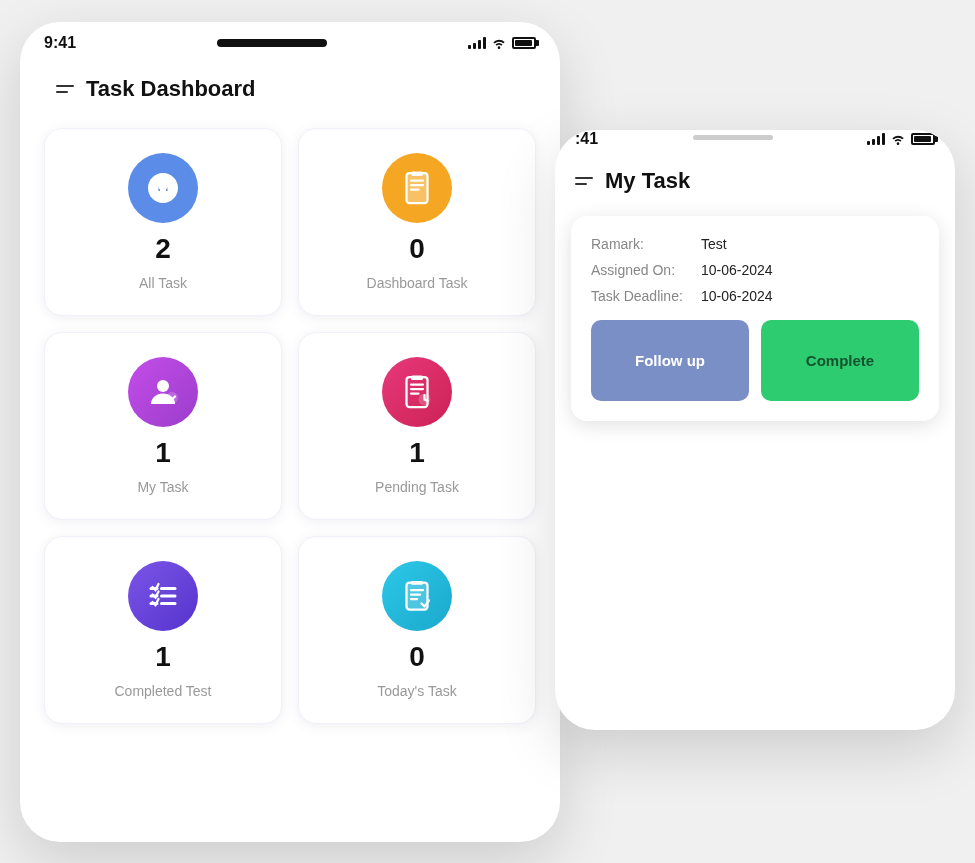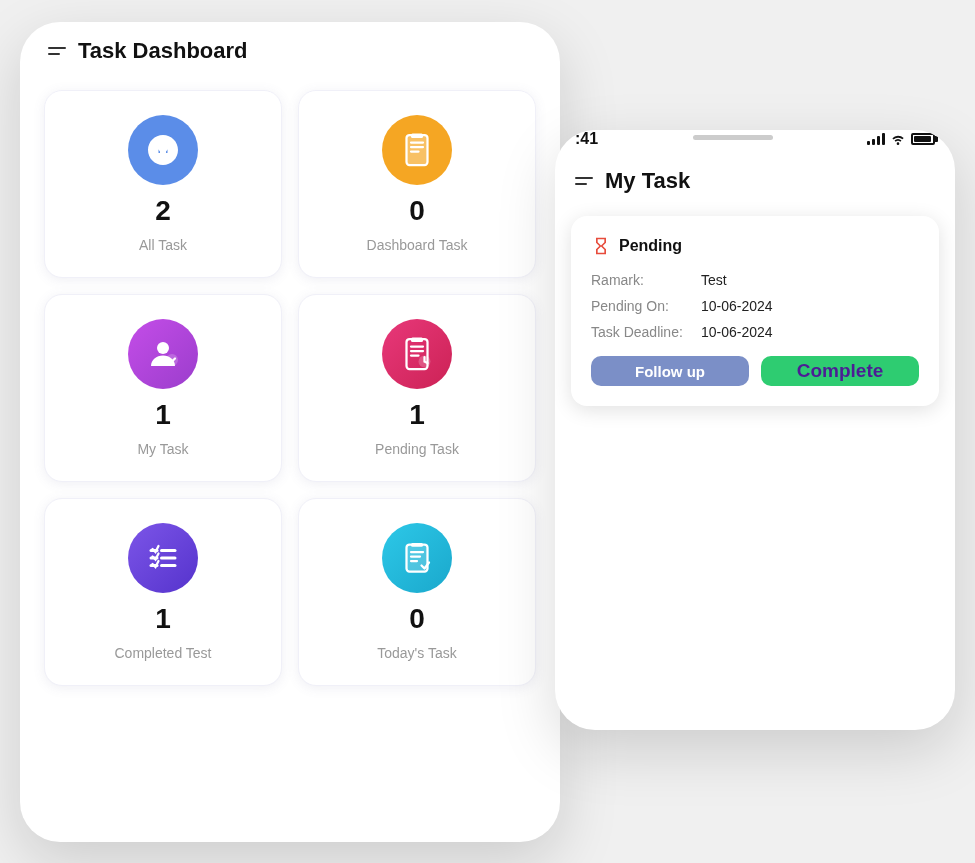--- a/index.html
+++ b/index.html
@@ -126,21 +126,21 @@
       display: flex;
       align-items: center;
       justify-content: center;
       padding: 4px 0;
     }
 
     
     .app-header {
       display: flex;
       align-items: center;
-      padding: 16px 28px;
+      padding: 16px 36px;
       gap: 12px;
     }
 
     .menu-icon {
       display: flex;
       flex-direction: column;
       gap: 4px;
       cursor: pointer;
     }
     .menu-icon span {
@@ -266,46 +266,66 @@
       color: #fff;
       border: none;
       border-radius: 10px;
       font-size: 15px;
       font-weight: 600;
       cursor: pointer;
     }
 
     .btn-complete {
       flex: 1;
-      padding: 4px 10px;
+      padding: 32px 10px;
       background: #2ecc71;
-      color: #4c1d95;
+      color: #14532d;
       border: none;
       border-radius: 10px;
-      font-size: 19px;
+      font-size: 15px;
       font-weight: 600;
       cursor: pointer;
     }
 
     
     .phone-2-notch {
       width: 80px;
       height: 5px;
       background: #ccc;
       border-radius: 10px;
       margin: 0 auto 4px;
     }
   </style>
 </head>
 <body>
 
 <div class="phones-container">
 
   <div class="phone phone-1">
 
+    <div class="status-bar">
+      <span class="status-time">9:41</span>
+      <div class="notch-area">
+        <div class="dynamic-island"></div>
+      </div>
+      <div class="status-icons">
+        <div class="signal-bars">
+          <span></span>
+            <span></span>
+            <span></span>
+            <span></span>
+        </div>
+        <svg width="16" height="12" viewBox="0 0 24 18" fill="none">
+          <path d="M12 14a2 2 0 110 4 2 2 0 010-4zm0-5a7 7 0 015.196 2.304l-1.768 1.768A4.5 4.5 0 0012 11.5a4.5 4.5 0 00-3.428 1.572L6.804 11.304A7 7 0 0112 9zm0-5a12 12 0 018.485 3.515l-1.768 1.768A9.5 9.5 0 0012 7a9.5 9.5 0 00-6.717 2.783L3.515 8.015A12 12 0 0112 4z" fill="#111"></path>
+        </svg>
+        <div class="battery-icon">
+          <div class="battery-fill"></div>
+        </div>
+      </div>
+    </div>
 
     <div class="app-header">
       <div class="menu-icon">
         <span></span>
           <span></span>
       </div>
       <span class="app-title">Task Dashboard</span>
     </div>
 
     <div class="dashboard-grid">
@@ -433,33 +453,27 @@
     <div class="app-header">
       <div class="menu-icon">
         <span></span>
           <span></span>
       </div>
       <span class="app-title">My Task</span>
     </div>
 
     <div class="task-card">
 
-      <div class="task-status-header">
-        <svg width="20" height="20" viewBox="0 0 24 24" fill="#e74c3c">
-          <path d="M6 2v6l4 4-4 4v6h12v-6l-4-4 4-4V2H6zm10 14.5V20H8v-3.5l4-4 4 4zm-4-5l-4-4V4h8v3.5l-4 4z"></path>
-        </svg>
-        <span class="task-status-text">Pending</span>
-      </div>
 
       <div class="task-detail-row">
         <span class="task-detail-label">Ramark:</span>
         <span class="task-detail-value">Test</span>
       </div>
       <div class="task-detail-row">
-        <span class="task-detail-label">Pending On:</span>
+        <span class="task-detail-label">Assigned On:</span>
         <span class="task-detail-value">10-06-2024</span>
       </div>
       <div class="task-detail-row">
         <span class="task-detail-label">Task Deadline:</span>
         <span class="task-detail-value">10-06-2024</span>
       </div>
 
       <div class="task-actions">
         <button class="btn-followup">Follow up</button>
         <button class="btn-complete">Complete</button>

